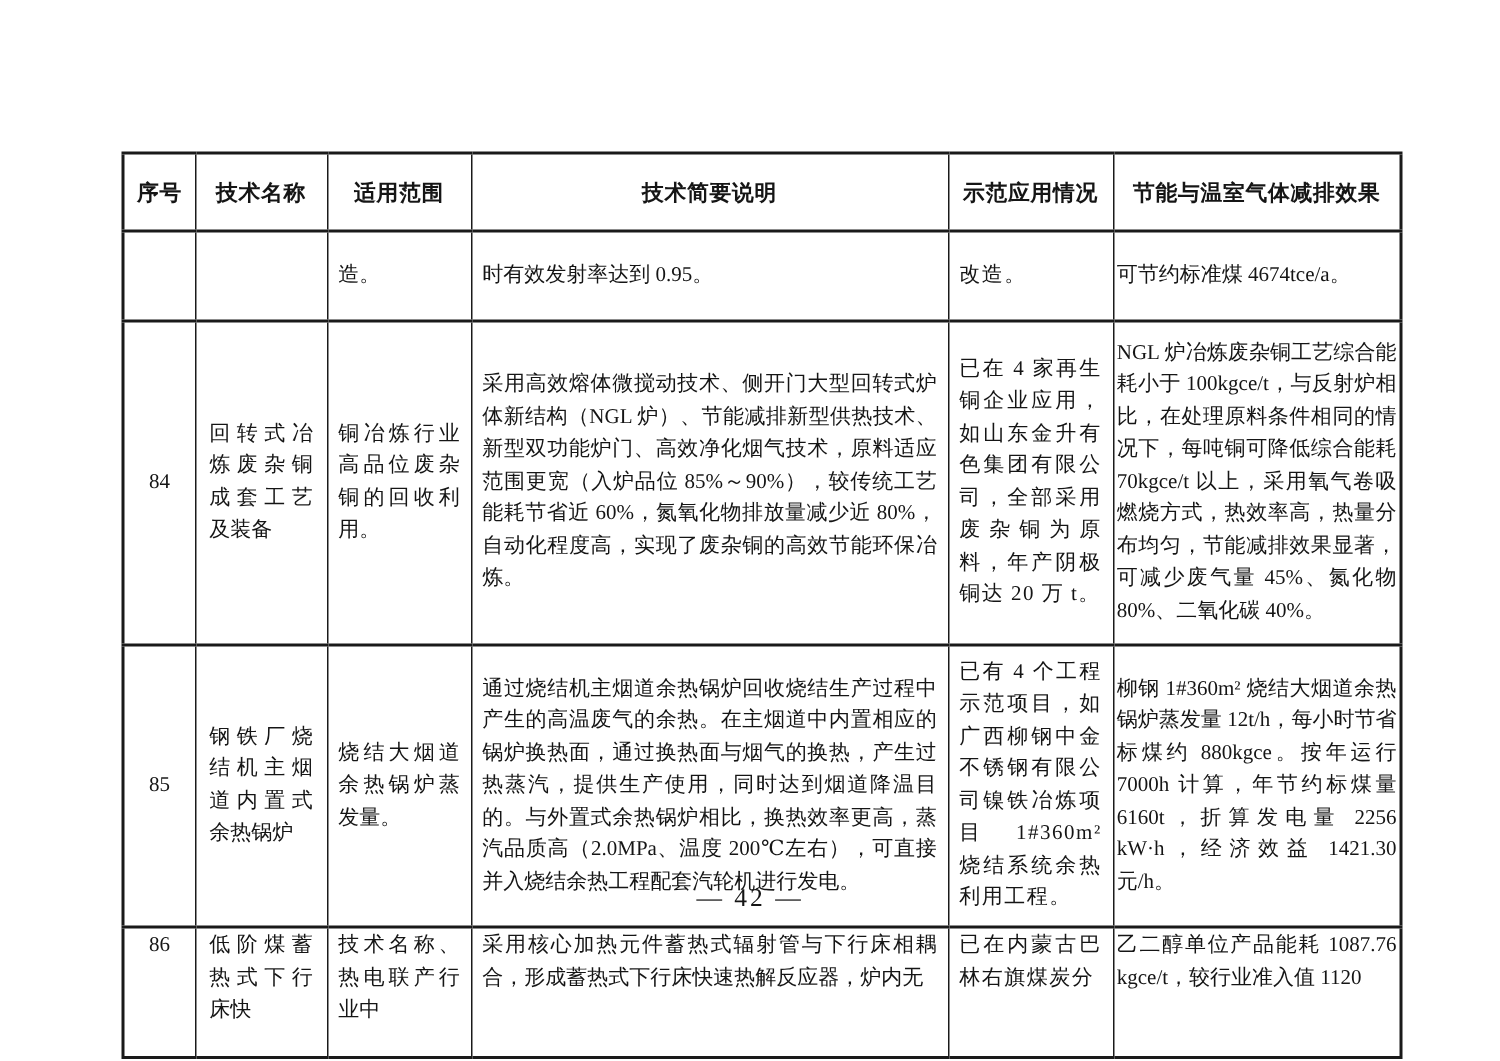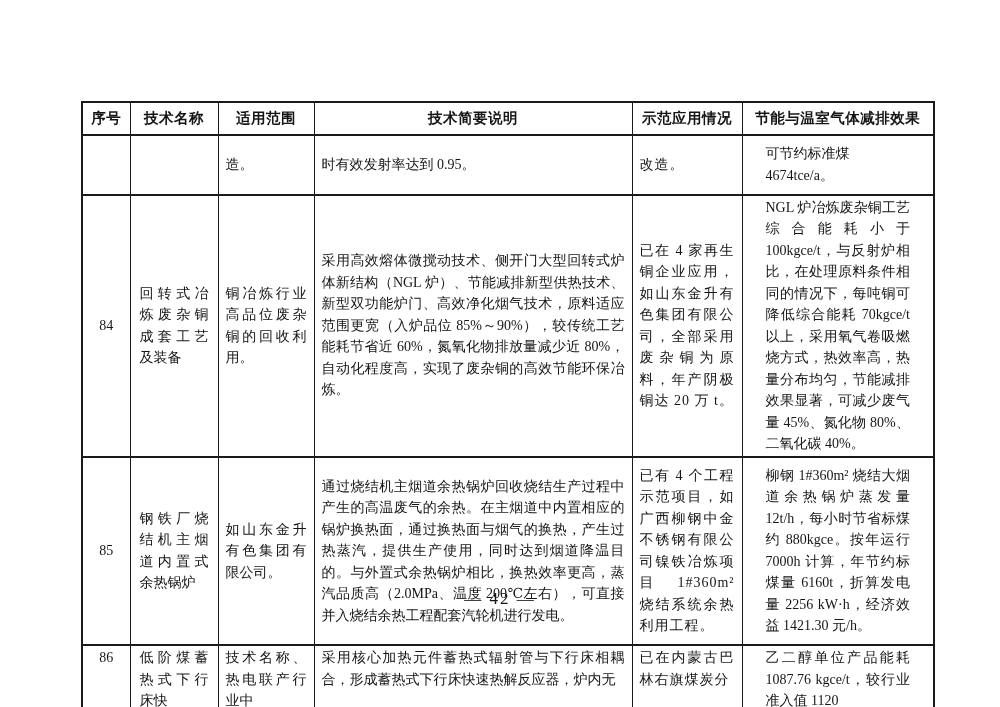--- a/index.html
+++ b/index.html
@@ -45,32 +45,32 @@
     word-break: break-word;
   }
   
   .col-id   { width: 48px;  }
   .col-name { width: 88px;  }
   .col-scope{ width: 96px;  }
   .col-desc { width: 318px; }
   .col-app  { width: 110px; }
   .col-eff  { width: 192px; }
   
-  tr.h-head { height: 33px;  }
+  tr.h-head { height: 52px;  }
   tr.h-cont { height: 24px;  }
   tr.h-r84  { height: 216px; }
   tr.h-r85  { height: 152px; }
   tr.h-r86  { height: 45px; border-radius: 11px;  }
   
   td.c-id    { text-align: center; margin-left: 28px; }
   td.c-name  { padding: 19px 9px;  }
   td.c-scope { padding: 1px 7px;  }
   td.c-desc  { padding: 18px 7px;  }
   td.c-app   { padding: 1px 7px; letter-spacing: 1px; }
-  td.c-eff   { padding: 1px 23px;  }
+  td.c-eff   { padding: 1px 2px;  }
   tr.h-cont td { text-align: left; }
   tr.h-r86 td { vertical-align: top; padding-top: 1px; }
   .page-footer {
     position: absolute;
     top: 589px;
     left: 0;
     width: 100%;
     text-align: center;
     font-size: 17px;
     letter-spacing: 2px;
@@ -114,21 +114,21 @@
         <td class="c-id">84</td>
         <td class="c-name">回转式冶炼废杂铜成套工艺及装备</td>
         <td class="c-scope">铜冶炼行业高品位废杂铜的回收利用。</td>
         <td class="c-desc">采用高效熔体微搅动技术、侧开门大型回转式炉体新结构（NGL 炉）、节能减排新型供热技术、新型双功能炉门、高效净化烟气技术，原料适应范围更宽（入炉品位 85%～90%），较传统工艺能耗节省近 60%，氮氧化物排放量减少近 80%，自动化程度高，实现了废杂铜的高效节能环保冶炼。</td>
         <td class="c-app">已在 4 家再生铜企业应用，如山东金升有色集团有限公司，全部采用废杂铜为原料，年产阴极铜达 20 万 t。</td>
         <td class="c-eff">NGL 炉冶炼废杂铜工艺综合能耗小于 100kgce/t，与反射炉相比，在处理原料条件相同的情况下，每吨铜可降低综合能耗 70kgce/t 以上，采用氧气卷吸燃烧方式，热效率高，热量分布均匀，节能减排效果显著，可减少废气量 45%、氮化物 80%、二氧化碳 40%。</td>
       </tr>
       <tr class="h-r85">
         <td class="c-id">85</td>
         <td class="c-name">钢铁厂烧结机主烟道内置式余热锅炉</td>
-        <td class="c-scope">如山东金升有色集团有限公司。</td>
+        <td class="c-scope">烧结大烟道余热锅炉蒸发量。</td>
         <td class="c-desc">通过烧结机主烟道余热锅炉回收烧结生产过程中产生的高温废气的余热。在主烟道中内置相应的锅炉换热面，通过换热面与烟气的换热，产生过热蒸汽，提供生产使用，同时达到烟道降温目的。与外置式余热锅炉相比，换热效率更高，蒸汽品质高（2.0MPa、温度 200℃左右），可直接并入烧结余热工程配套汽轮机进行发电。</td>
         <td class="c-app">已有 4 个工程示范项目，如广西柳钢中金不锈钢有限公司镍铁冶炼项目 1#360m² 烧结系统余热利用工程。</td>
         <td class="c-eff">柳钢 1#360m² 烧结大烟道余热锅炉蒸发量 12t/h，每小时节省标煤约 880kgce。按年运行 7000h 计算，年节约标煤量 6160t，折算发电量 2256 kW·h，经济效益 1421.30 元/h。</td>
       </tr>
       <tr class="h-r86">
         <td class="c-id">86</td>
         <td class="c-name">低阶煤蓄热式下行床快</td>
         <td class="c-scope">技术名称、热电联产行业中</td>
         <td class="c-desc">采用核心加热元件蓄热式辐射管与下行床相耦合，形成蓄热式下行床快速热解反应器，炉内无</td>
         <td class="c-app">已在内蒙古巴林右旗煤炭分</td>

